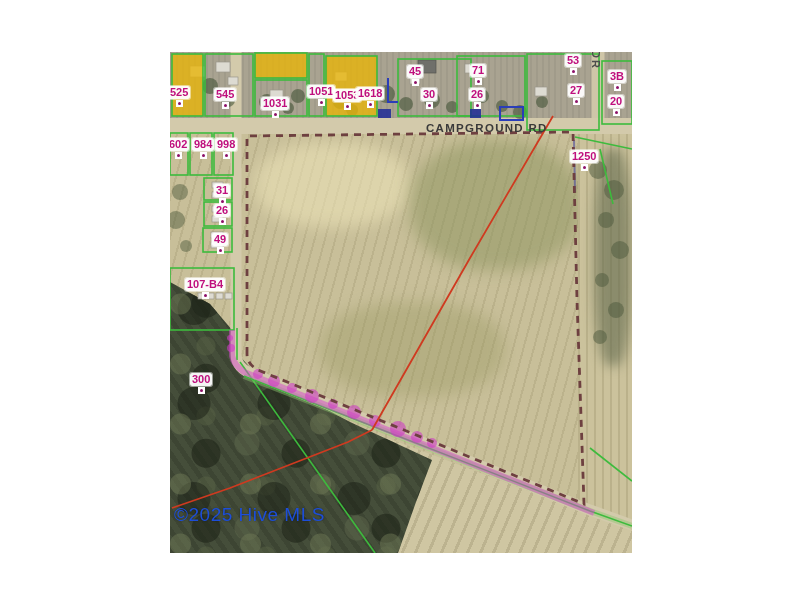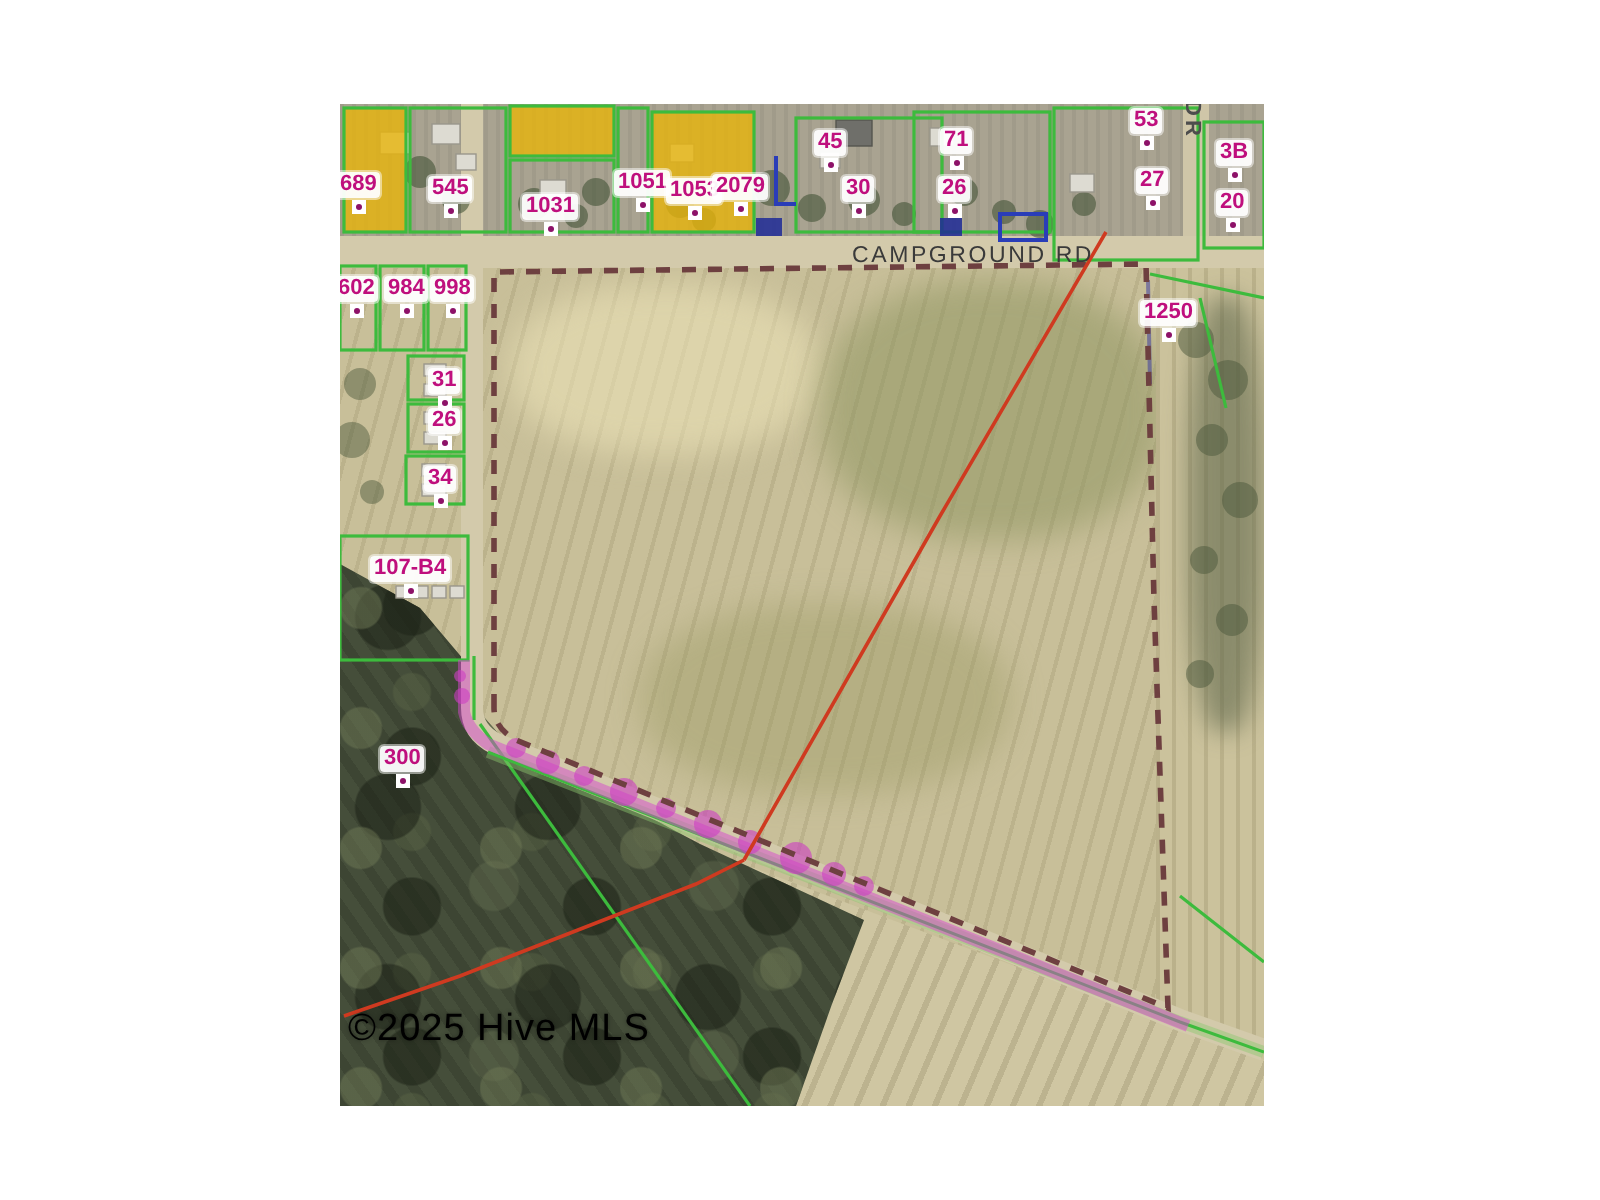--- a/index.html
+++ b/index.html
@@ -34,24 +34,24 @@
       radial-gradient(circle at 60% 20%,rgba(90,100,70,0.45) 0 9px,transparent 10px),
       repeating-linear-gradient(55deg,rgba(0,0,0,0.12) 0 5px,transparent 5px 11px);
     background-size:70px 60px,90px 75px,110px 85px,80px 95px,60px 70px,auto;
     clip-path:polygon(0px 230px,40px 252px,62px 278px,68px 302px,82px 318px,180px 370px,262px 408px,246px 450px,228px 501px,0px 501px);}
   svg.overlay{position:absolute;inset:0;z-index:5;}
   .plabel{position:absolute;display:flex;flex-direction:column;align-items:center;z-index:6;}
   .plabel .pill{background:rgba(255,255,255,0.95);color:#bf0f7d;font-weight:bold;font-size:11px;line-height:13px;
     padding:0 2px;border-radius:2px;white-space:nowrap;box-shadow:0 0 0 1px rgba(255,255,255,0.5);}
   .plabel .dot{width:7px;height:7px;background:#fff;margin-top:1px;display:flex;align-items:center;justify-content:center;}
   .plabel .dot::after{content:"";width:3px;height:3px;background:#8d1268;border-radius:50%;}
-  .road-label{position:absolute;left:256px;top:70px;z-index:6;font-weight:normal;font-size:11.5px;letter-spacing:1.3px;color:#3a3a3a;}
+  .road-label{position:absolute;left:256px;top:70px;z-index:6;font-weight:bold;font-size:11.5px;letter-spacing:1.3px;color:#3a3a3a;}
   .road-label-vert{position:absolute;left:420px;top:-2px;height:48px;z-index:6;font-weight:bold;font-size:11px;
     letter-spacing:2px;color:#4d4d4d;writing-mode:vertical-rl;}
-  .watermark{position:absolute;left:4px;top:452px;z-index:7;font-size:19px;color:#000000;
+  .watermark{position:absolute;left:4px;top:452px;z-index:7;font-size:19px;color:#1d4ed8;
     text-shadow:0 0 2px rgba(0,0,0,0.35);letter-spacing:0.5px;}
 </style>
 </head>
 <body>
 
 <div class="page">
   <div class="map">
 
     <div class="main-field"></div>
     <div class="patch patch-light1"></div>
@@ -173,41 +173,41 @@
           <circle cx="60" cy="286" r="3"></circle>
           <circle cx="61" cy="296" r="4"></circle>
       </g>
 
       <path d="M77,302 L77,84 L403,80 L407,248 L414,452 L88,318 Q77,312 77,302 Z" stroke="#6e4040" stroke-width="2.8" stroke-dasharray="7 6" fill="none"></path>
 
       <path d="M383,64 L300,206 L202,378 M202,378 L178,390 L60,436 L2,456" stroke="#cf3a20" stroke-width="1.8" fill="none"></path>
     </svg>
 
     <div class="plabel" style="left:-2px;top:34px">
-        <span class="pill">689</span>
+        <span class="pill">525</span>
         <span class="dot"></span>
       </div>
     <div class="plabel" style="left:44px;top:36px">
         <span class="pill">545</span>
         <span class="dot"></span>
       </div>
     <div class="plabel" style="left:91px;top:45px">
         <span class="pill">1031</span>
         <span class="dot"></span>
       </div>
     <div class="plabel" style="left:137px;top:33px">
         <span class="pill">1051</span>
         <span class="dot"></span>
       </div>
     <div class="plabel" style="left:163px;top:37px">
         <span class="pill">1053</span>
         <span class="dot"></span>
       </div>
     <div class="plabel" style="left:186px;top:35px">
-        <span class="pill">2079</span>
+        <span class="pill">1618</span>
         <span class="dot"></span>
       </div>
     <div class="plabel" style="left:237px;top:13px">
         <span class="pill">45</span>
         <span class="dot"></span>
       </div>
     <div class="plabel" style="left:251px;top:36px">
         <span class="pill">30</span>
         <span class="dot"></span>
       </div>
@@ -253,21 +253,21 @@
       </div>
     <div class="plabel" style="left:44px;top:132px">
         <span class="pill">31</span>
         <span class="dot"></span>
       </div>
     <div class="plabel" style="left:44px;top:152px">
         <span class="pill">26</span>
         <span class="dot"></span>
       </div>
     <div class="plabel" style="left:42px;top:181px">
-        <span class="pill">34</span>
+        <span class="pill">49</span>
         <span class="dot"></span>
       </div>
     <div class="plabel" style="left:15px;top:226px">
         <span class="pill">107-B4</span>
         <span class="dot"></span>
       </div>
     <div class="plabel" style="left:20px;top:321px">
         <span class="pill">300</span>
         <span class="dot"></span>
       </div>

